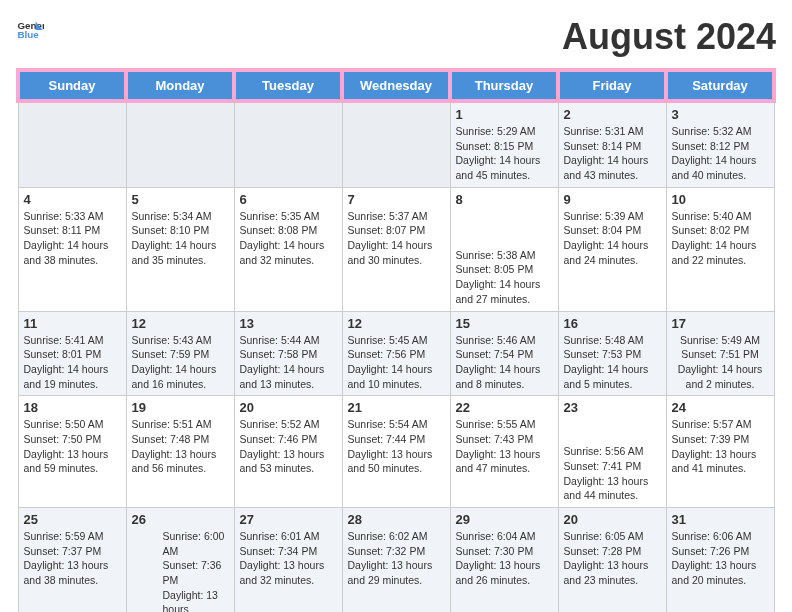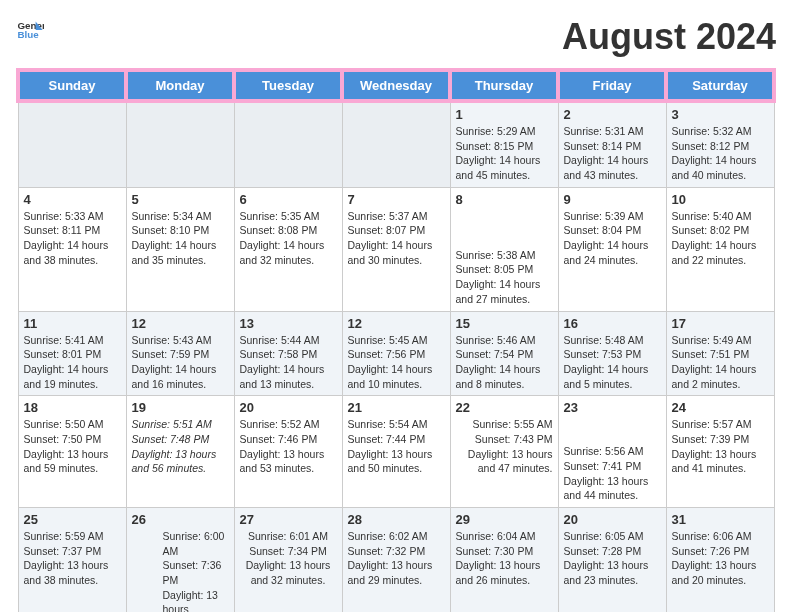--- a/index.html
+++ b/index.html
@@ -226,58 +226,58 @@
         </td>
         <td>
           <div class="day-number">16</div>
           <div class="day-info" style="white-space: pre-line;">Sunrise: 5:48 AM
 Sunset: 7:53 PM
 Daylight: 14 hours
 and 5 minutes.</div>
         </td>
         <td>
           <div class="day-number">17</div>
-          <div class="day-info" style="white-space: pre-line;">Sunrise: 5:49 AM
+          <div class="day-info" style="white-space: pre-line; text-align: center;">Sunrise: 5:49 AM
 Sunset: 7:51 PM
 Daylight: 14 hours
 and 2 minutes.</div>
         </td>
       </tr>
       <tr>
         <td>
           <div class="day-number">18</div>
           <div class="day-info" style="white-space: pre-line;">Sunrise: 5:50 AM
 Sunset: 7:50 PM
 Daylight: 13 hours
 and 59 minutes.</div>
         </td>
         <td>
           <div class="day-number">19</div>
-          <div class="day-info" style="white-space: pre-line; font-style: italic;">Sunrise: 5:51 AM
+          <div class="day-info" style="white-space: pre-line;">Sunrise: 5:51 AM
 Sunset: 7:48 PM
 Daylight: 13 hours
 and 56 minutes.</div>
         </td>
         <td>
           <div class="day-number">20</div>
           <div class="day-info" style="white-space: pre-line;">Sunrise: 5:52 AM
 Sunset: 7:46 PM
 Daylight: 13 hours
 and 53 minutes.</div>
         </td>
         <td>
           <div class="day-number">21</div>
           <div class="day-info" style="white-space: pre-line;">Sunrise: 5:54 AM
 Sunset: 7:44 PM
 Daylight: 13 hours
 and 50 minutes.</div>
         </td>
         <td>
           <div class="day-number">22</div>
-          <div class="day-info" style="white-space: pre-line; text-align: right;">Sunrise: 5:55 AM
+          <div class="day-info" style="white-space: pre-line;">Sunrise: 5:55 AM
 Sunset: 7:43 PM
 Daylight: 13 hours
 and 47 minutes.</div>
         </td>
         <td>
           <div class="day-number">23</div>
           <div class="day-info" style="white-space: pre-line; margin-top: 29px;">Sunrise: 5:56 AM
 Sunset: 7:41 PM
 Daylight: 13 hours
 and 44 minutes.</div>
@@ -300,21 +300,21 @@
         </td>
         <td>
           <div class="day-number">26</div>
           <div class="day-info" style="white-space: pre-line; margin-left: 31px;">Sunrise: 6:00 AM
 Sunset: 7:36 PM
 Daylight: 13 hours
 and 35 minutes.</div>
         </td>
         <td>
           <div class="day-number">27</div>
-          <div class="day-info" style="white-space: pre-line; text-align: center;">Sunrise: 6:01 AM
+          <div class="day-info" style="white-space: pre-line;">Sunrise: 6:01 AM
 Sunset: 7:34 PM
 Daylight: 13 hours
 and 32 minutes.</div>
         </td>
         <td>
           <div class="day-number">28</div>
           <div class="day-info" style="white-space: pre-line;">Sunrise: 6:02 AM
 Sunset: 7:32 PM
 Daylight: 13 hours
 and 29 minutes.</div>

